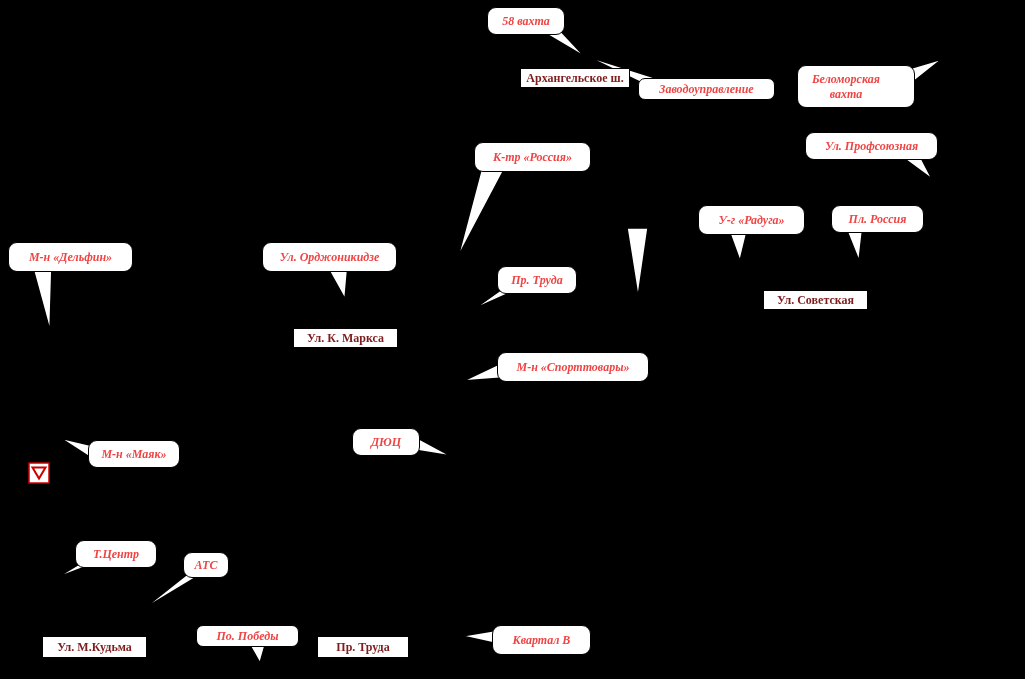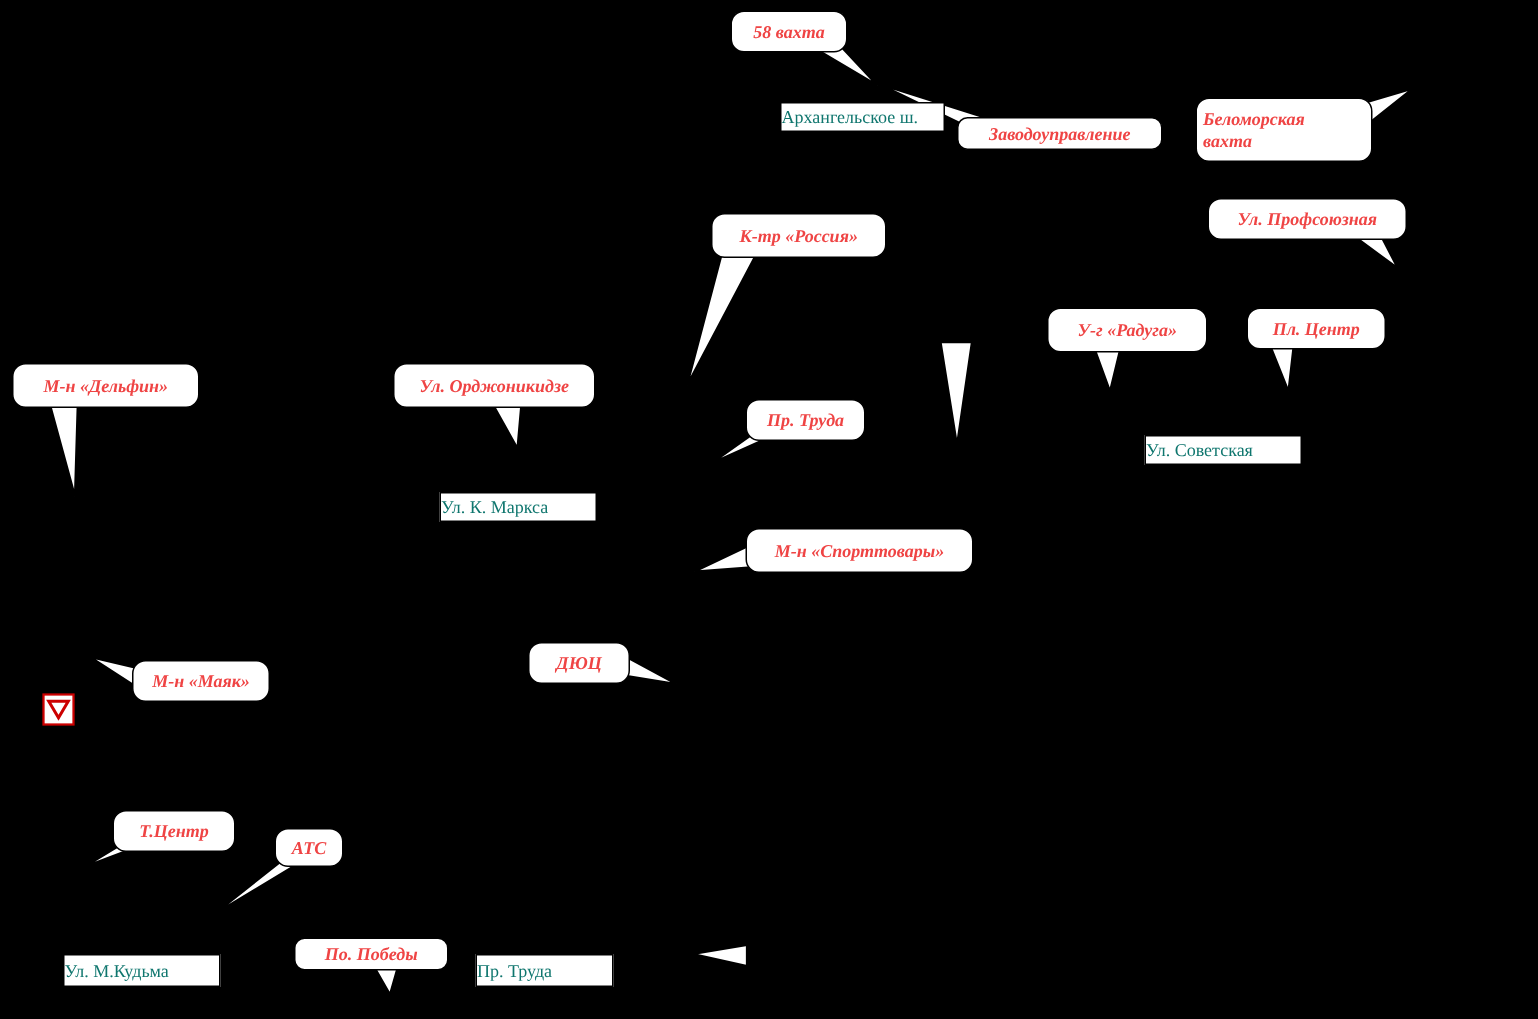--- a/index.html
+++ b/index.html
@@ -15,27 +15,27 @@
   .callout {
     position:absolute; z-index:2;
     background:#fff; color:#ef4444;
     border:1.5px solid #000; border-radius:9px;
     display:flex; align-items:center; justify-content:center;
     font-weight:bold; font-style:italic; font-size:12px;
     box-sizing:border-box;
   }
   .callout .lbl { white-space:pre-line; text-align:center; line-height:1.2; padding:0 4px; }
   .callout.align-left { justify-content:flex-start; }
-  .callout.align-left .lbl { text-align:left; padding-left:4px; }
+  .callout.align-left .lbl { text-align:center; padding-left:14px; }
   .plate {
     position:absolute; z-index:2;
-    background:#fff; color:#0f766e;
+    background:#fff; color:#7f1d1d;
     border:1px solid #000;
-    display:flex; align-items:center; justify-content:flex-start;
-    font-weight:normal; font-style:normal; font-size:12px;
+    display:flex; align-items:center; justify-content:center;
+    font-weight:bold; font-style:normal; font-size:12px;
     box-sizing:border-box;
   }
   .yield { position:absolute; z-index:2; }
 </style>
 </head>
 <body>
 
 <div class="stage">
 
   <svg class="tails" width="1025" height="679" viewBox="0 0 1025 679">
@@ -72,21 +72,21 @@
   <div class="callout" style="left:805px; top:132px; width:133px; height:28px;">
       <span class="lbl">Ул. Профсоюзная</span>
     </div>
   <div class="callout" style="left:474px; top:142px; width:117px; height:30px;">
       <span class="lbl">К-тр «Россия»</span>
     </div>
   <div class="callout" style="left:698px; top:205px; width:107px; height:30px;">
       <span class="lbl">У-г «Радуга»</span>
     </div>
   <div class="callout" style="left:831px; top:205px; width:93px;  height:28px;">
-      <span class="lbl">Пл. Центр</span>
+      <span class="lbl">Пл. Россия</span>
     </div>
   <div class="callout" style="left:8px;   top:242px; width:125px; height:30px;">
       <span class="lbl">М-н «Дельфин»</span>
     </div>
   <div class="callout" style="left:262px; top:242px; width:135px; height:30px;">
       <span class="lbl">Ул. Орджоникидзе</span>
     </div>
   <div class="callout" style="left:497px; top:266px; width:80px;  height:28px;">
       <span class="lbl">Пр. Труда</span>
     </div>
@@ -101,20 +101,23 @@
     </div>
   <div class="callout" style="left:75px;  top:540px; width:82px;  height:28px;">
       <span class="lbl">Т.Центр</span>
     </div>
   <div class="callout" style="left:183px; top:552px; width:46px;  height:26px;">
       <span class="lbl">АТС</span>
     </div>
   <div class="callout" style="left:196px; top:625px; width:103px; height:22px; border-radius:7px;">
       <span class="lbl">По. Победы</span>
     </div>
+  <div class="callout" style="left:492px; top:625px; width:99px;  height:30px;">
+      <span class="lbl">Квартал В</span>
+    </div>
 
   <div class="plate" style="left:520px; top:68px;  width:110px; height:20px;">
       <span class="lbl">Архангельское ш.</span>
     </div>
   <div class="plate" style="left:763px; top:290px; width:105px; height:20px;">
       <span class="lbl">Ул. Советская</span>
     </div>
   <div class="plate" style="left:293px; top:328px; width:105px; height:20px;">
       <span class="lbl">Ул. К. Маркса</span>
     </div>

